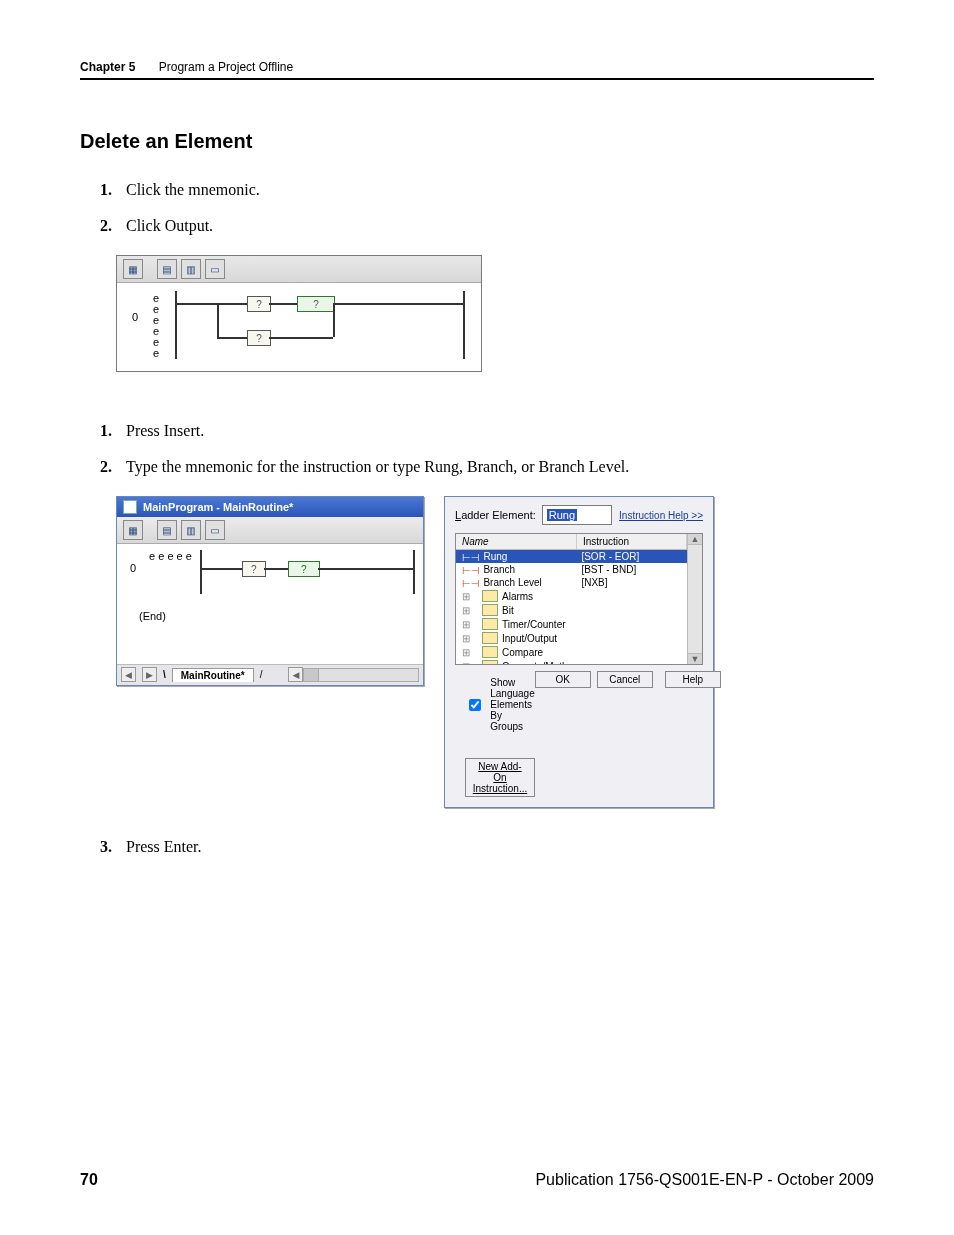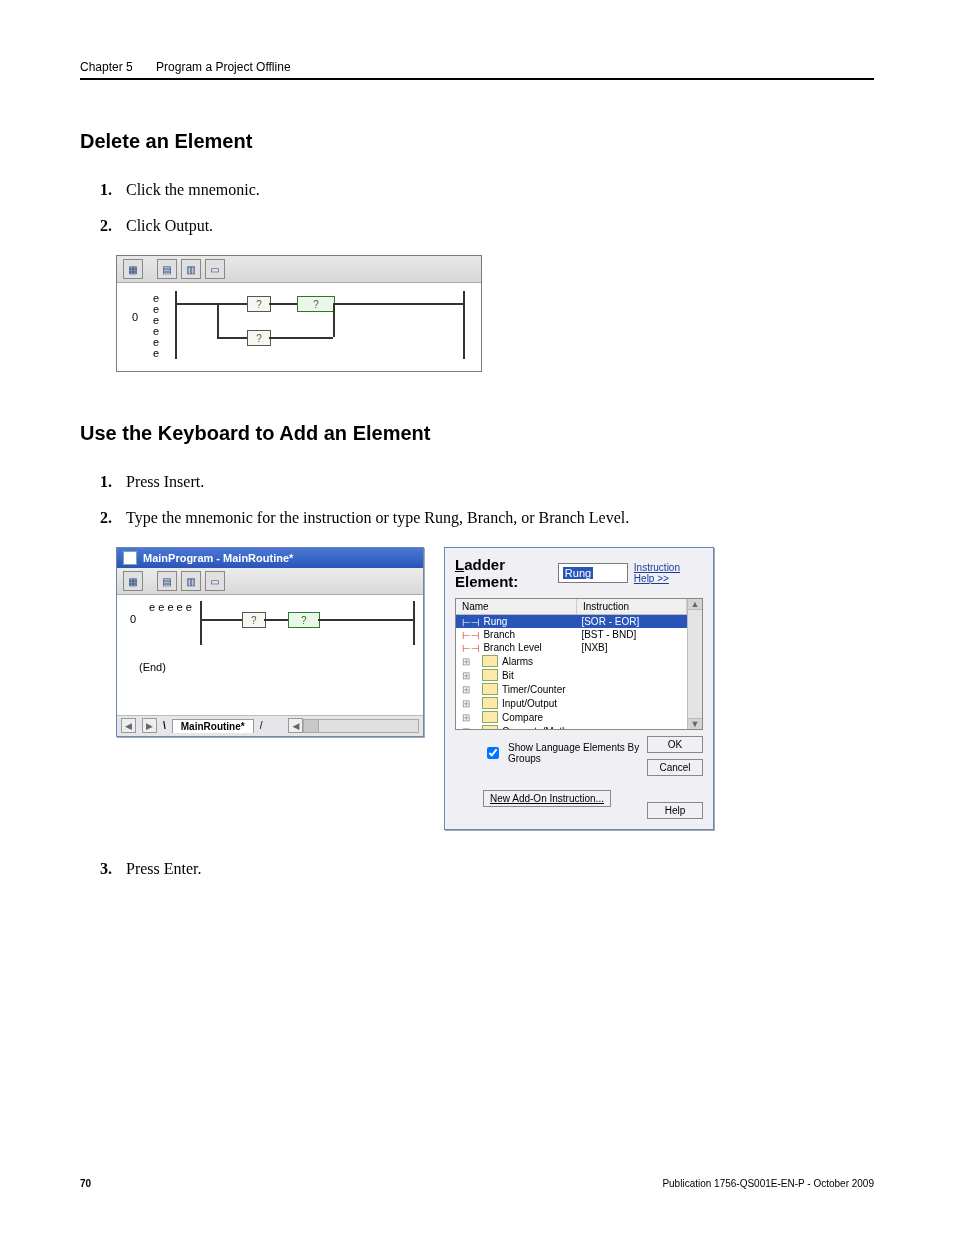--- a/index.html
+++ b/index.html
@@ -14,21 +14,21 @@
     padding: 60px 80px 40px 80px;
     box-sizing: border-box;
     min-height: 1235px;
     position: relative;
   }
   .running-header {
     font-family: Arial, Helvetica, sans-serif;
     font-size: 12px;
     margin-bottom: 4px;
   }
-  .running-header .chapter-label { font-weight: normal; margin-top: 43px; }
+  .running-header .chapter-label { font-weight: bold; margin-top: 43px; }
   .running-header .chapter-title { margin-left: 20px; font-weight: normal; }
   .header-rule {
     border: none;
     border-top: 2px solid #000;
     margin: 0 0 50px 0;
   }
   h2.section {
     font-family: Arial, Helvetica, sans-serif;
     font-weight: bold;
     font-size: 20px;
@@ -186,21 +186,21 @@
   .hscroll {
     flex:1; display:flex; align-items:center; justify-content:flex-start;
     margin-left: 20px;
   }
   .hscroll .track { flex:1; height:12px; background:#e0e0e0; border:1px solid #aaa; position:relative; }
   .hscroll .thumb { position:absolute; left:0; top:0; height:100%; width:14px; background:#c8c8c8; border-right:1px solid #aaa; }
   
   .win-dialog { width: 268px; background:#efeff4; }
   .dlg-body { padding: 8px 10px 10px 10px; }
   .dlg-row { display:flex; align-items:center; gap:6px; margin-bottom:8px; }
-  .dlg-row label { font-size:15px;font-weight:bold; }
+  .dlg-row label { font-size:11px; }
   .dlg-row .textbox {
     border:1px solid #7a7a7a; background:#fff; height:18px;
     padding:0 4px; display:flex; align-items:center; min-width:60px;
   }
   .textbox .sel {
     background:#2a55b8; color:#fff; padding:0 2px;
   }
   .link-btn {
     color:#1a3c9a; font-size:10px; text-decoration:underline; cursor:pointer;
     margin-left:auto;
@@ -243,28 +243,28 @@
   .dlg-check input { width:12px; height:12px; }
   .dlg-bottom { display:flex; justify-content:center; align-items:flex-start; margin-top:6px;margin-left:28px; }
   .flat-btn {
     border:1px solid #888; background:#efeff4; font-size:10px;
     padding:2px 10px; min-width:56px; text-align:center;
   }
   .link-flat {
     border:1px solid #888; background:#efeff4; font-size:10px;
     padding:2px 6px; color:#000; text-decoration:underline;
   }
-  .right-btn-col { display:flex; flex-direction:column; gap:6px; align-items:flex-end; }
+  .right-btn-col { display:flex; flex-direction:row; gap:6px; align-items:flex-end; }
   .foot {
     position: absolute;
     bottom: 46px;
     left: 80px; right: 80px;
     display:flex; justify-content:space-between;
     font-family: Arial, Helvetica, sans-serif;
-    font-size: 10px;
+    font-size: 16px;
   }
   .foot .pg { font-weight: bold; }
 </style>
 </head>
 <body>
 
 <div class="page">
 
   <div class="running-header">
     <span class="chapter-label">Chapter 5</span>
@@ -320,21 +320,20 @@
           <div class="el-box" style="left:70px; top:39px; width:22px;">
               <span class="q">?</span>
             </div>
           <div class="wire" style="left:92px; top:46px; width:64px;"></div>
           <div class="vwire" style="left:156px; top:12px; height:34px;"></div>
         </div>
       </div>
     </div>
   </div>
 
-  <h2 class="section">Use the Keyboard to Add an Element</h2>
 
 
   <ol class="steps">
     <li>
       <span class="num">1.</span>
       <span class="txt">Press Insert.</span>
     </li>
     <li>
       <span class="num">2.</span>
       <span class="txt">Type the mnemonic for the instruction or type Rung, Branch, or Branch Level.</span>
@@ -402,21 +401,21 @@
           <label><span style="text-decoration:underline;">L</span>adder <span></span>Element:</label>
           <div class="textbox">
             <span class="sel">Rung</span>
           </div>
           <span class="link-btn">Instruction Help &gt;&gt;</span>
         </div>
 
         <div class="listpane">
           <div class="cols">
             <div class="list-header">
-              <div style="flex:0 0 108px;">Name</div>
+              <div style="flex:0 0 108px;font-style:italic;">Name</div>
               <div style="flex:1;">Instruction</div>
             </div>
             <div class="list-rows">
               <div class="list-row selected">
                 <span class="ic ladder">⊢⊣</span>
                 <span class="name">Rung</span>
                 <span class="desc">[SOR - EOR]</span>
               </div>
               <div class="list-row">
                 <span class="ic ladder">⊢⊣</span>

